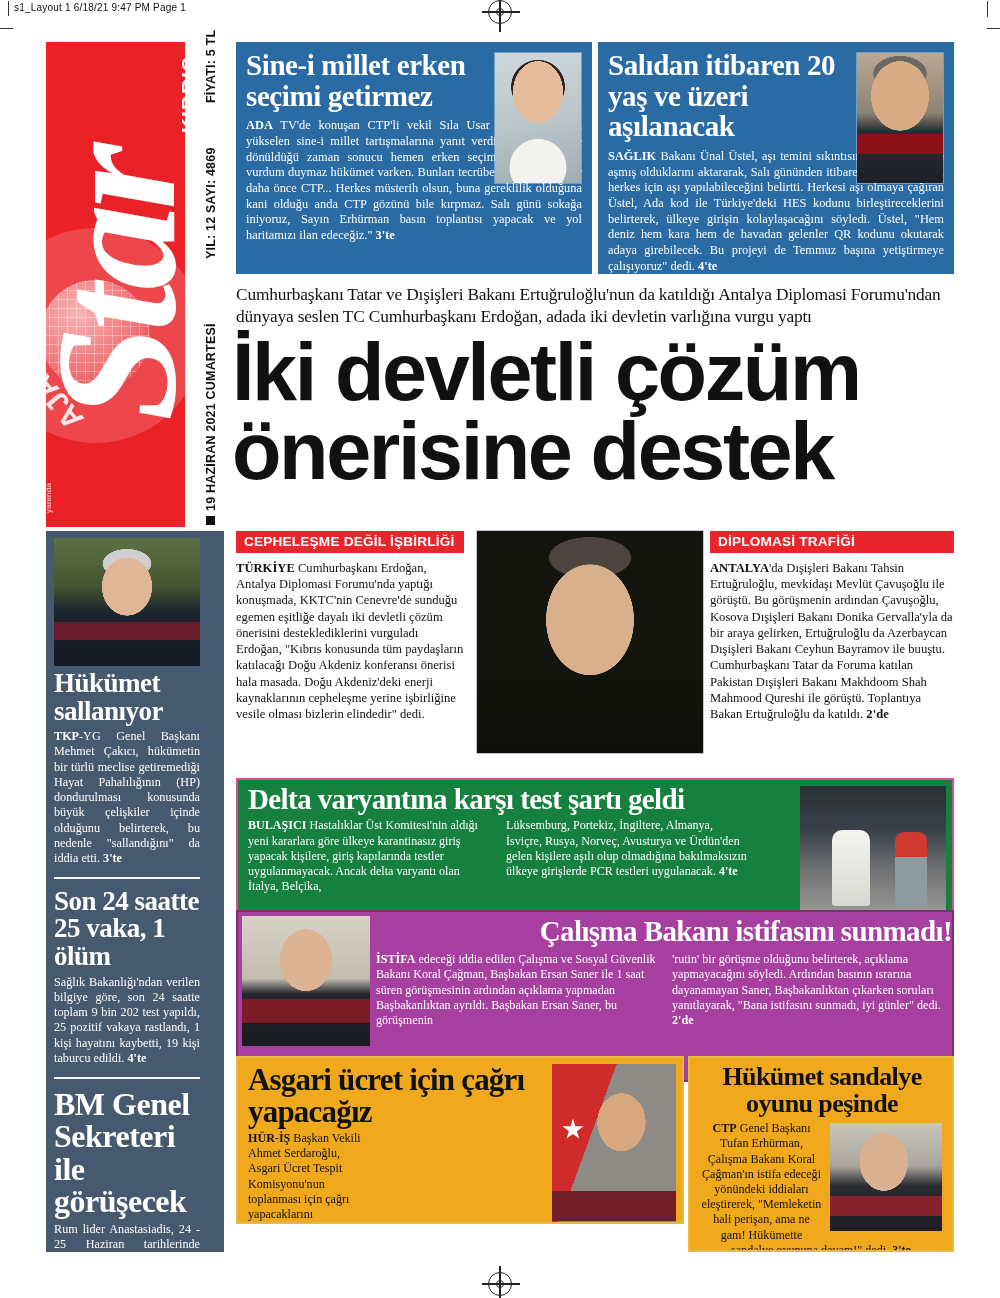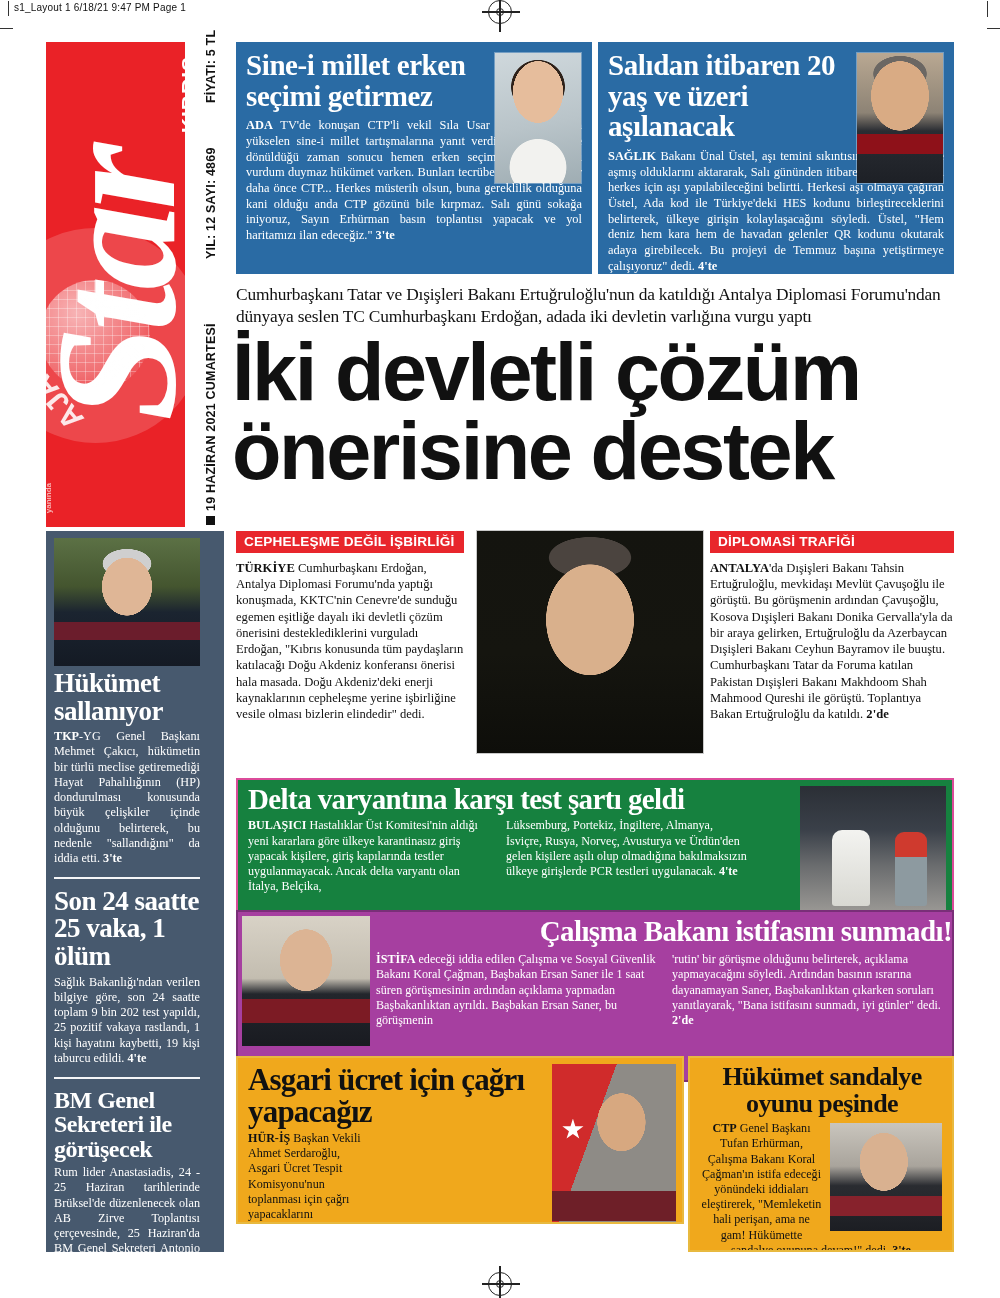--- a/index.html
+++ b/index.html
@@ -373,21 +373,21 @@
     <div class="lc-head">Hükümet sallanıyor</div>
     <div class="lc-body">
       <b>TKP</b><span>-YG Genel Başkanı Mehmet Çakıcı, hükümetin bir türlü meclise getiremediği Hayat Pahalılığının (HP) dondurulması konusunda büyük çelişkiler içinde olduğunu belirterek, bu nedenle "sallandığını" da iddia etti. </span><b class="ref">3'te</b>
     </div>
     <div class="lc-rule"></div>
     <div class="lc-head">Son 24 saatte 25 vaka, 1 ölüm</div>
     <div class="lc-body">
       <span>Sağlık Bakanlığı'ndan verilen bilgiye göre, son 24 saatte toplam 9 bin 202 test yapıldı, 25 pozitif vakaya rastlandı, 1 kişi hayatını kaybetti, 19 kişi taburcu edildi. </span><b class="ref">4'te</b>
     </div>
     <div class="lc-rule"></div>
-    <div class="lc-head" style="font-size:24px">BM Genel Sekreteri ile görüşecek</div>
+    <div class="lc-head" style="font-size:32px">BM Genel Sekreteri ile görüşecek</div>
     <div class="lc-body">
       <span>Rum lider  Anastasiadis, 24 - 25 Haziran tarihlerinde Brüksel'de düzenlenecek olan AB Zirve Toplantısı çerçevesinde, 25 Haziran'da BM Genel Sekreteri Antonio Guterres ile görüşecek. </span><b class="ref">9'da</b>
     </div>
   </div>
 
   <div class="tag tag1">CEPHELEŞME DEĞİL İŞBİRLİĞİ</div>
   <div class="col-body cb1">
     <b>TÜRKİYE</b><span> Cumhurbaşkanı Erdoğan, Antalya Diplomasi Forumu'nda yaptığı konuşmada, KKTC'nin Cenevre'de sunduğu egemen eşitliğe dayalı iki devletli çözüm önerisini desteklediklerini vurguladı Erdoğan, "Kıbrıs konusunda tüm paydaşların katılacağı Doğu Akdeniz konferansı önerisi hala masada.  Doğu Akdeniz'deki enerji kaynaklarının cepheleşme yerine işbirliğine vesile olması bizlerin elindedir" dedi.</span>
   </div>
 

